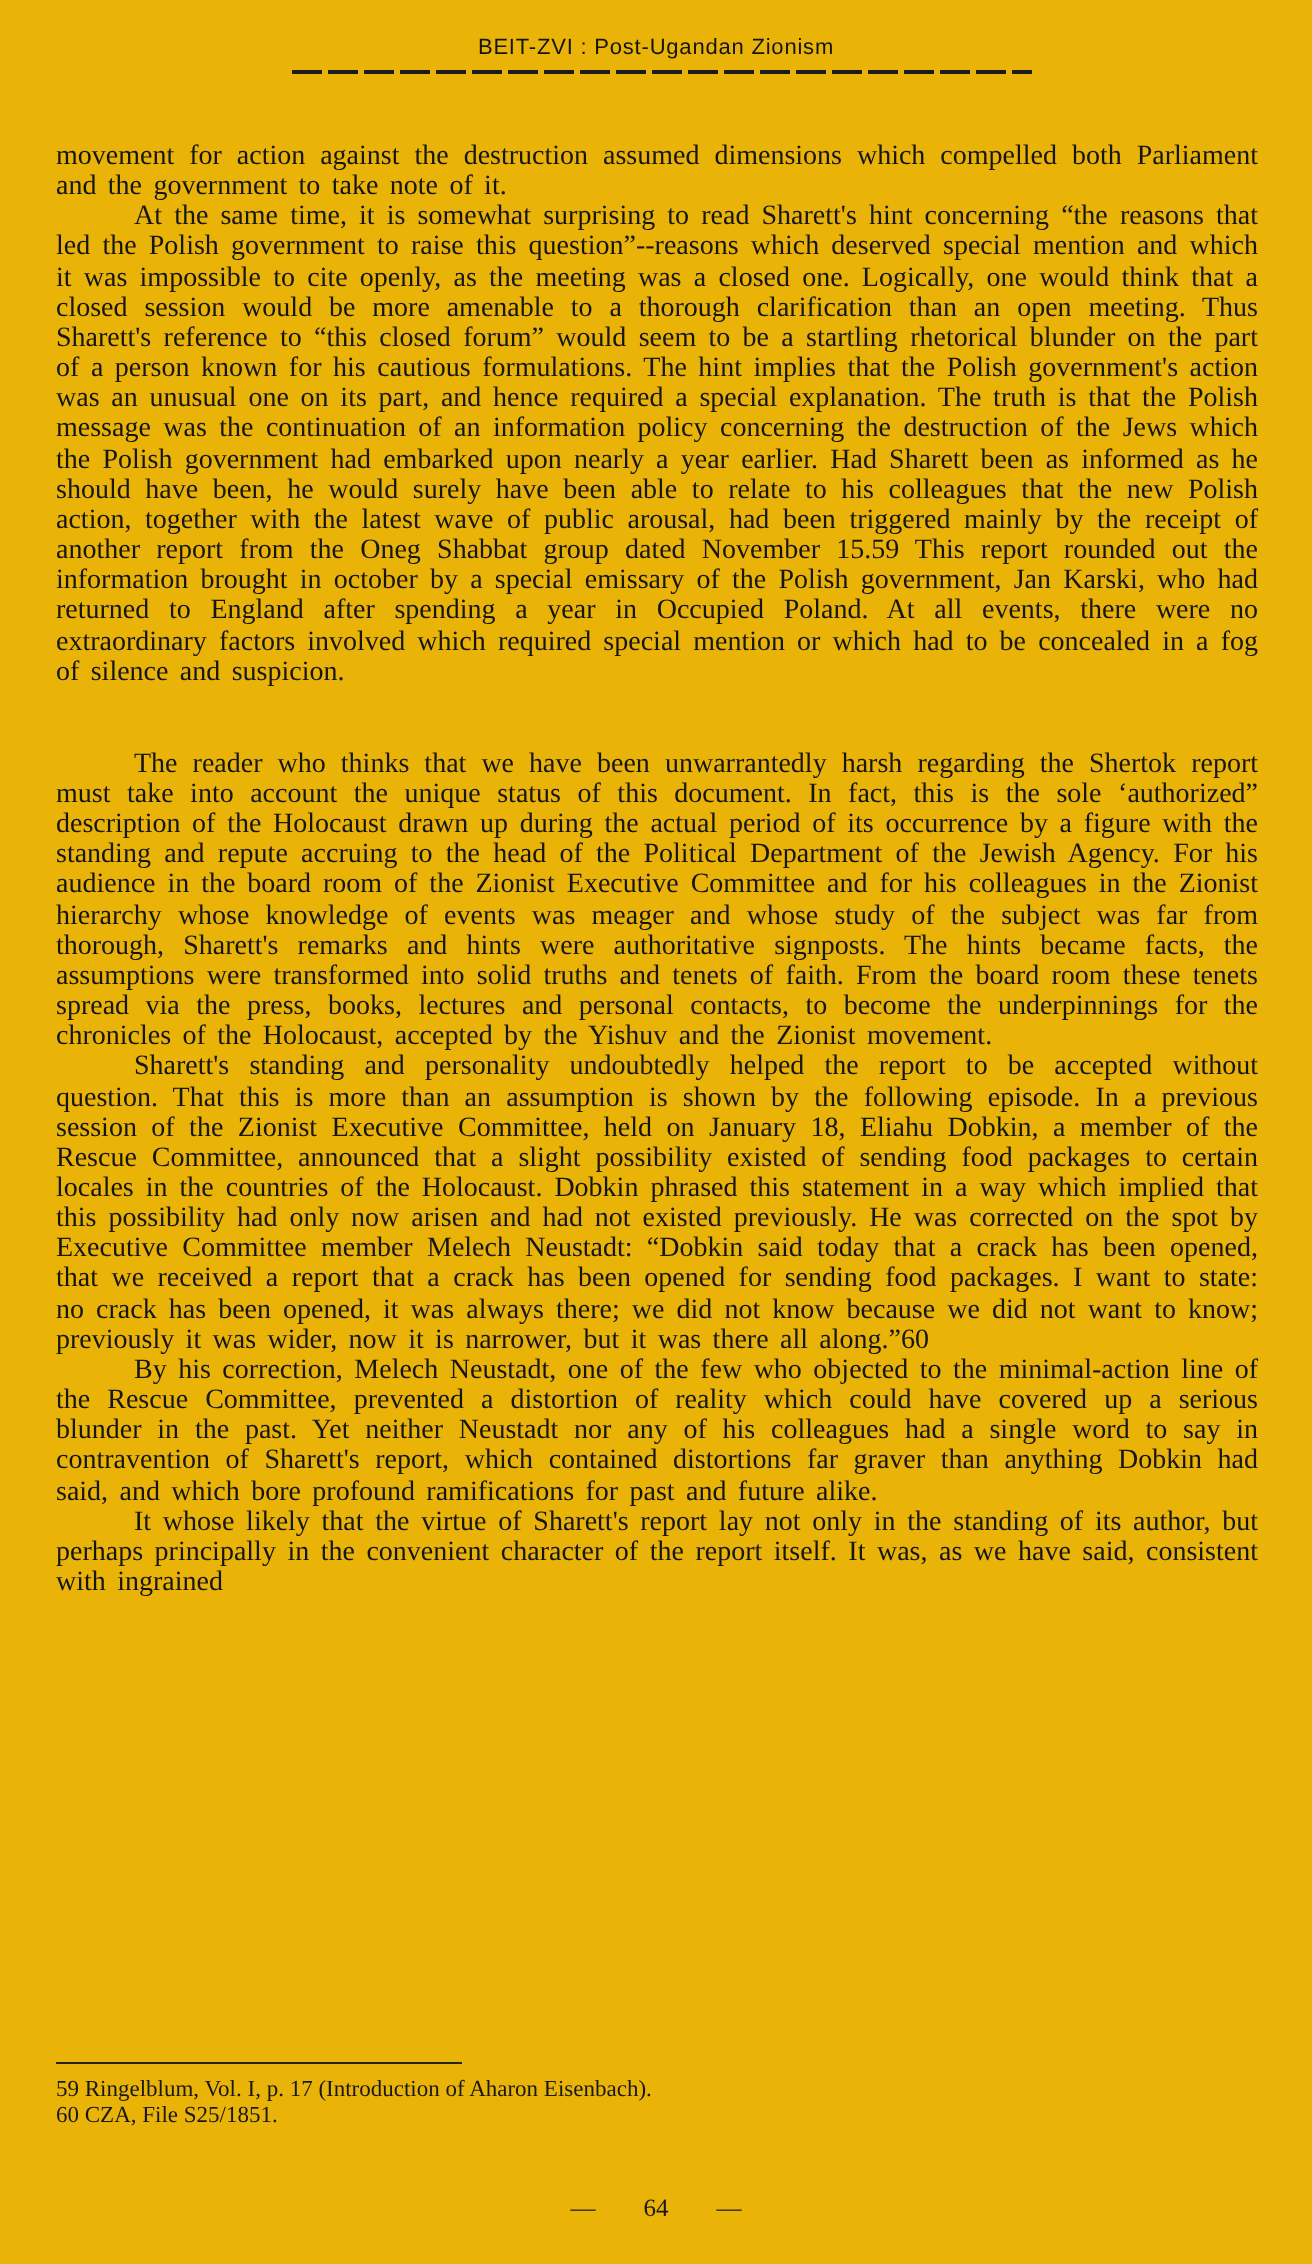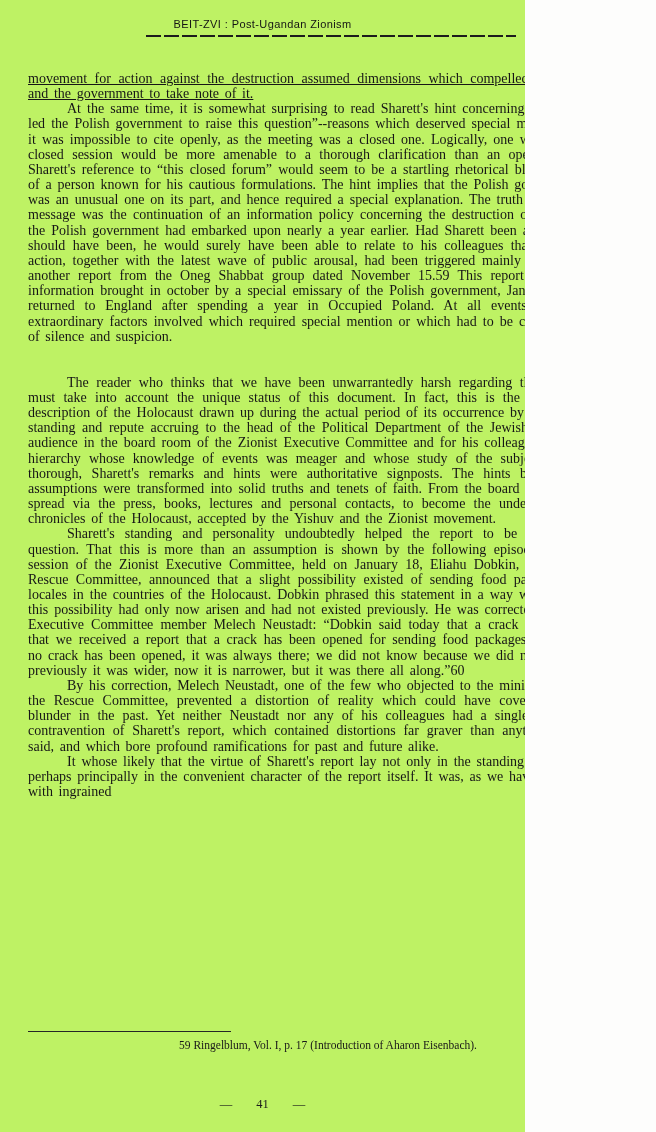--- a/index.html
+++ b/index.html
@@ -2,23 +2,23 @@
 <html><head>
 <meta charset="utf-8">
 <style>
   html, body {
     margin: 0;
     padding: 0;
     background: #fdfdfc;
   }
   .page {
     position: relative;
-    width: 525px;
+    width: 656px;
     height: 1132px;
-    background: #bef264;
+    background: #eab308;
     overflow: hidden;
     font-family: "Liberation Serif", serif;
     color: #161616;
   }
   .header-title {
     position: absolute;
     top: 18px;
     left: 0;
     right: 0;
     text-align: center;
@@ -44,21 +44,20 @@
     line-height: 15.15px;
     text-align: justify;
     word-spacing: 2.2px;
   }
   .body-text p {
     margin: 0;
     text-indent: 39px;
   }
   .body-text p.continuation {
     text-indent: 0;
-    text-decoration: underline;
   }
   .body-text p.hanging-start {
     text-indent: 39px;
   }
   .para-gap {
     height: 31px;
   }
   .italic-run {
   }
   .footnote-rule {
@@ -69,21 +68,21 @@
     height: 1px;
     background: #252525;
   }
   .footnotes {
     position: absolute;
     left: 28px;
     top: 1039px;
     width: 600px;
     font-size: 11.5px;
     line-height: 12.6px;
-    text-align: center;
+    text-align: left;
     color: #181818;
   }
   .page-footer {
     position: absolute;
     top: 1097px;
     left: 0;
     right: 0;
     display: flex;
     justify-content: center;
     align-items: center;
@@ -116,21 +115,22 @@
 
     <p>By his correction, Melech Neustadt, one of the few who objected to the minimal-action line of the Rescue Committee, prevented a distortion of reality which could have covered up a serious blunder in the past. Yet neither Neustadt nor any of his colleagues had a single word to say in contravention of Sharett's report, which contained distortions far graver than anything Dobkin had said, and which bore profound ramifications for past and future alike.</p>
 
     <p>It whose likely that the virtue of Sharett's report lay not only in the standing of its author, but perhaps principally in the convenient character of the report itself. It was, as we have said, consistent with ingrained</p>
   </div>
 
   <div class="footnote-rule"></div>
 
   <div class="footnotes">
     <div>59 Ringelblum, Vol. I, p. 17 (Introduction of Aharon Eisenbach).</div>
+    <div>60 CZA, File S25/1851.</div>
   </div>
 
   <div class="page-footer">
     <span>—</span>
-    <span>41</span>
+    <span>64</span>
     <span>—</span>
   </div>
 
 </div>
 
 </body></html>

